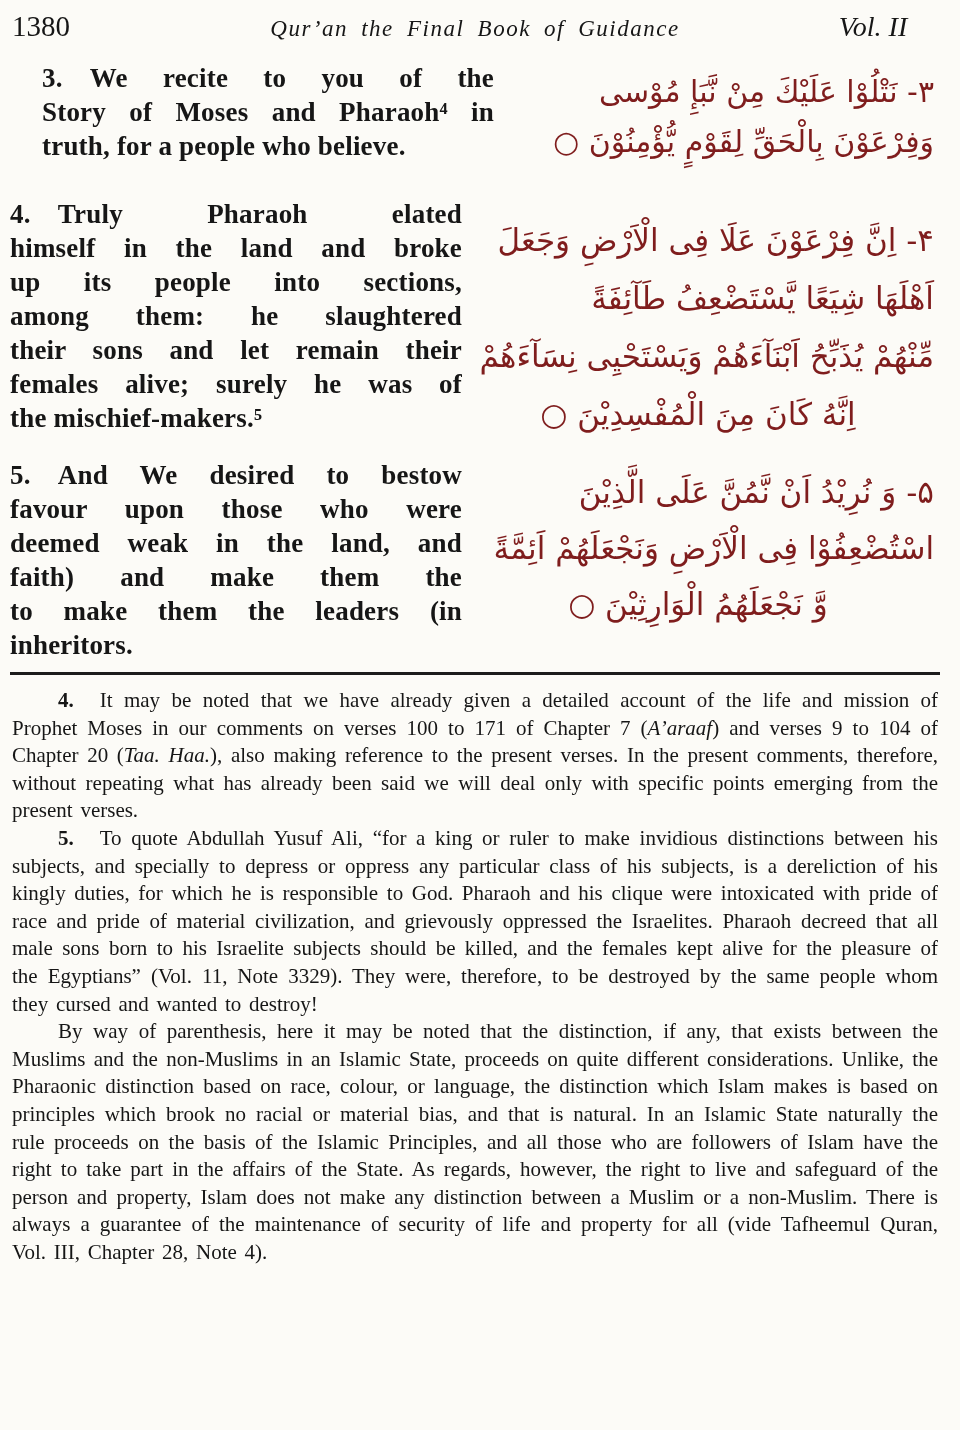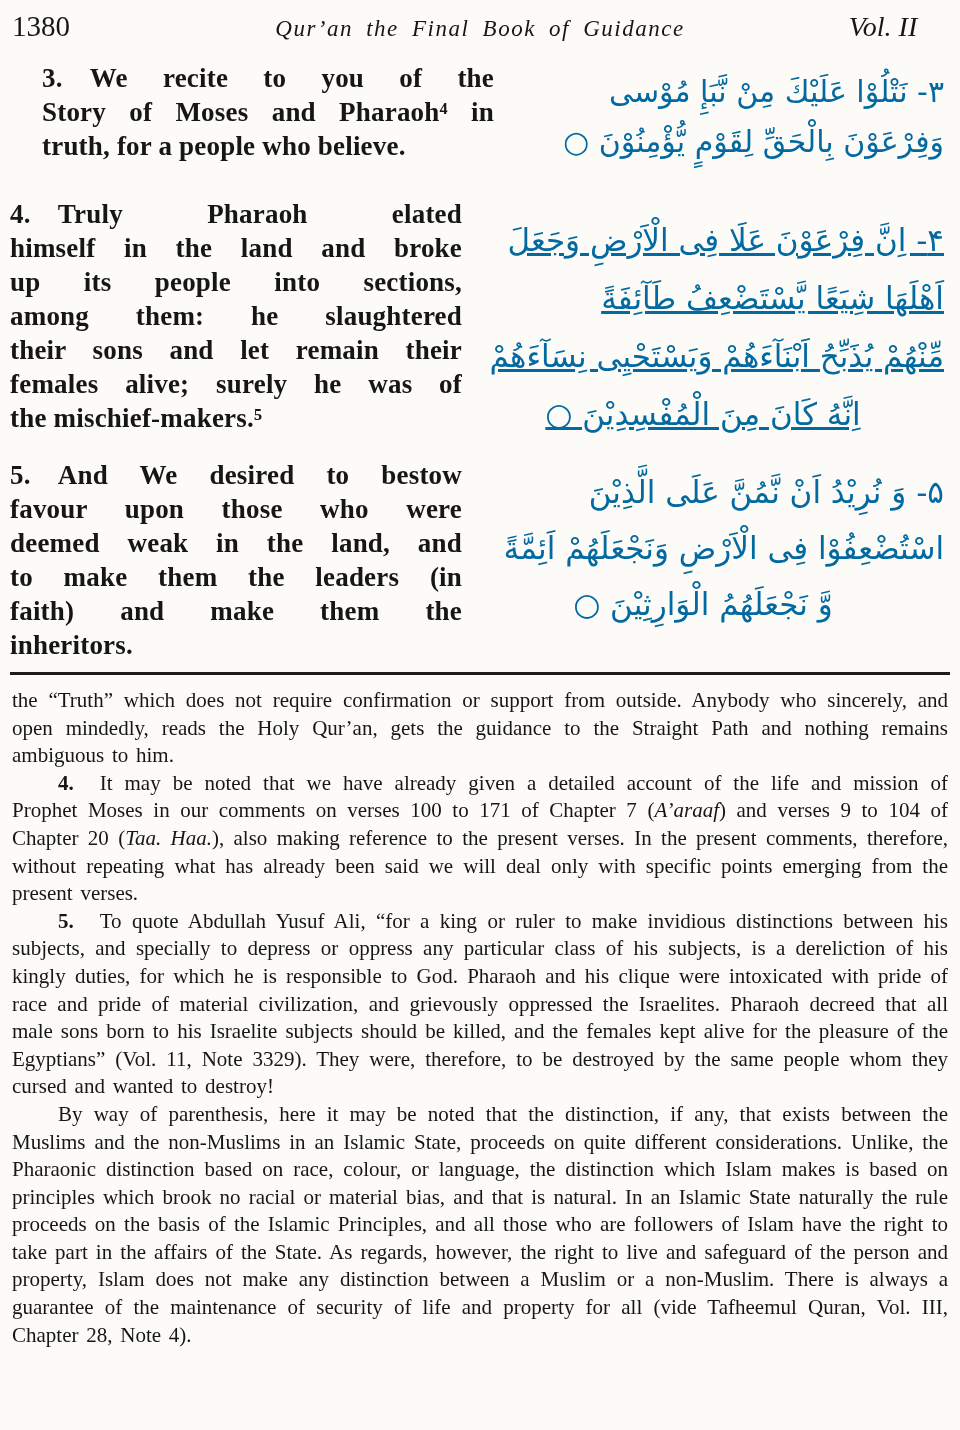--- a/index.html
+++ b/index.html
@@ -1,41 +1,41 @@
 <!DOCTYPE html>
 <html><head>
 <meta charset="utf-8">
 <style>
   html,body { margin:0; padding:0; background:#e8e6e0; }
   .page {
     position:relative; width:960px; height:1430px; margin:0 auto;
     background:#fcfbf7; color:#161616; box-sizing:border-box;
-    padding:8px 10px 0 10px; overflow:hidden;
+    padding:8px 20px 0 10px; overflow:hidden;
     font-family:"Liberation Serif", serif;
   }
   
   .hdr { display:flex; align-items:baseline; padding:2px 2px 0 2px; }
   .hdr .pgnum { width:130px; font-size:29px; }
   .hdr .title { flex:1; text-align:center; font-style:italic; font-size:23px; letter-spacing:1.5px; word-spacing:6px; }
   .hdr .vol { width:130px; text-align:center; font-size:28px;font-style:italic; }
   
   .verses { margin-top:18px; }
   .vrow { display:flex; }
   .vrow.gap-a { margin-bottom:30px;margin-left:32px; }
   .vrow.gap-b { margin-bottom:15px; }
   .eng { width:452px; font-weight:bold; font-size:27px; line-height:34px; letter-spacing:0.2px; }
   .eng .line { text-align:justify; text-align-last:justify; }
   .eng .line.last { text-align-last:left; }
   .arb {
     flex:1; direction:rtl; font-family:"DejaVu Sans", sans-serif;
-    font-size:30px; line-height:50px; padding:6px 6px 0 0; color:#0369a1;
+    font-size:30px; line-height:50px; padding:6px 6px 0 0; color:#7f1d1d;
   }
   .arb .aline { text-align:right; white-space:nowrap; }
   .arb .aline.center { text-align:center; }
-  .vrow.v4 .arb { line-height:58px; padding-top:14px; font-size:31px;text-decoration:underline; }
+  .vrow.v4 .arb { line-height:58px; padding-top:14px; font-size:31px; }
   .vrow.v5 .arb { line-height:56px; padding-top:6px; font-size:31px; }
   
   .divider { border:none; border-top:3px solid #1c1c1c; margin:10px 0 0 0; }
   
   .fns { padding:12px 2px 0 2px; font-size:21px; line-height:27.6px; }
   .fn { margin:0; text-align:justify; word-spacing:2.5px; }
   .fn.indent { text-indent:46px; }
   .fn-num { font-weight:bold; margin-right:26px; }
   .fn i { }
 </style>
@@ -80,35 +80,34 @@
         <div class="aline">مِّنْهُمْ يُذَبِّحُ اَبْنَآءَهُمْ وَيَسْتَحْيِى نِسَآءَهُمْ</div>
         <div class="aline center">اِنَّهُ كَانَ مِنَ الْمُفْسِدِيْنَ ○</div>
       </div>
     </div>
 
     <div class="vrow v5">
       <div class="eng">
         <div class="line">5. And We desired to bestow</div>
         <div class="line">favour upon those who were</div>
         <div class="line">deemed weak in the land, and</div>
+        <div class="line">faith) and make them the</div>
         <div class="line">to make them the leaders (in</div>
-        <div class="line">faith) and make them the</div>
         <div class="line last">inheritors.</div>
       </div>
       <div class="arb" dir="rtl">
         <div class="aline">۵- وَ نُرِيْدُ اَنْ نَّمُنَّ عَلَى الَّذِيْنَ</div>
         <div class="aline">اسْتُضْعِفُوْا فِى الْاَرْضِ وَنَجْعَلَهُمْ اَئِمَّةً</div>
         <div class="aline center">وَّ نَجْعَلَهُمُ الْوَارِثِيْنَ ○</div>
       </div>
     </div>
 
   </div>
 
   <hr class="divider">
 
   <div class="fns">
-    <p class="fn"><span>the “Truth” which does not require confirmation or support from outside. Anybody who sincerely, and open mindedly, reads the Holy Qur’an, gets the guidance to the Straight Path and nothing remains ambiguous to him.</span></p>
     <p class="fn indent"><span class="fn-num">4.</span><span>It may be noted that we have already given a detailed account of the life and mission of Prophet Moses in our comments on verses 100 to 171 of Chapter 7 (</span><i>A’araaf</i><span>) and verses 9 to 104 of Chapter 20 (</span><i>Taa. Haa.</i><span>), also making reference to the present verses. In the present comments, therefore, without repeating what has already been said we will deal only with specific points emerging from the present verses.</span></p>
     <p class="fn indent"><span class="fn-num">5.</span><span>To quote Abdullah Yusuf Ali, “for a king or ruler to make invidious distinctions between his subjects, and specially to depress or oppress any particular class of his subjects, is a dereliction of his kingly duties, for which he is responsible to God. Pharaoh and his clique were intoxicated with pride of race and pride of material civilization, and grievously oppressed the Israelites. Pharaoh decreed that all male sons born to his Israelite subjects should be killed, and the females kept alive for the pleasure of the Egyptians” (Vol. 11, Note 3329). They were, therefore, to be destroyed by the same people whom they cursed and wanted to destroy!</span></p>
     <p class="fn indent"><span>By way of parenthesis, here it may be noted that the distinction, if any, that exists between the Muslims and the non-Muslims in an Islamic State, proceeds on quite different considerations. Unlike, the Pharaonic distinction based on race, colour, or language, the distinction which Islam makes is based on principles which brook no racial or material bias, and that is natural. In an Islamic State naturally the rule proceeds on the basis of the Islamic Principles, and all those who are followers of Islam have the right to take part in the affairs of the State. As regards, however, the right to live and safeguard of the person and property, Islam does not make any distinction between a Muslim or a non-Muslim. There is always a guarantee of the maintenance of security of life and property for all (vide Tafheemul Quran, Vol. III, Chapter 28, Note 4).</span></p>
   </div>
 
 </div>
 
 </body></html>

